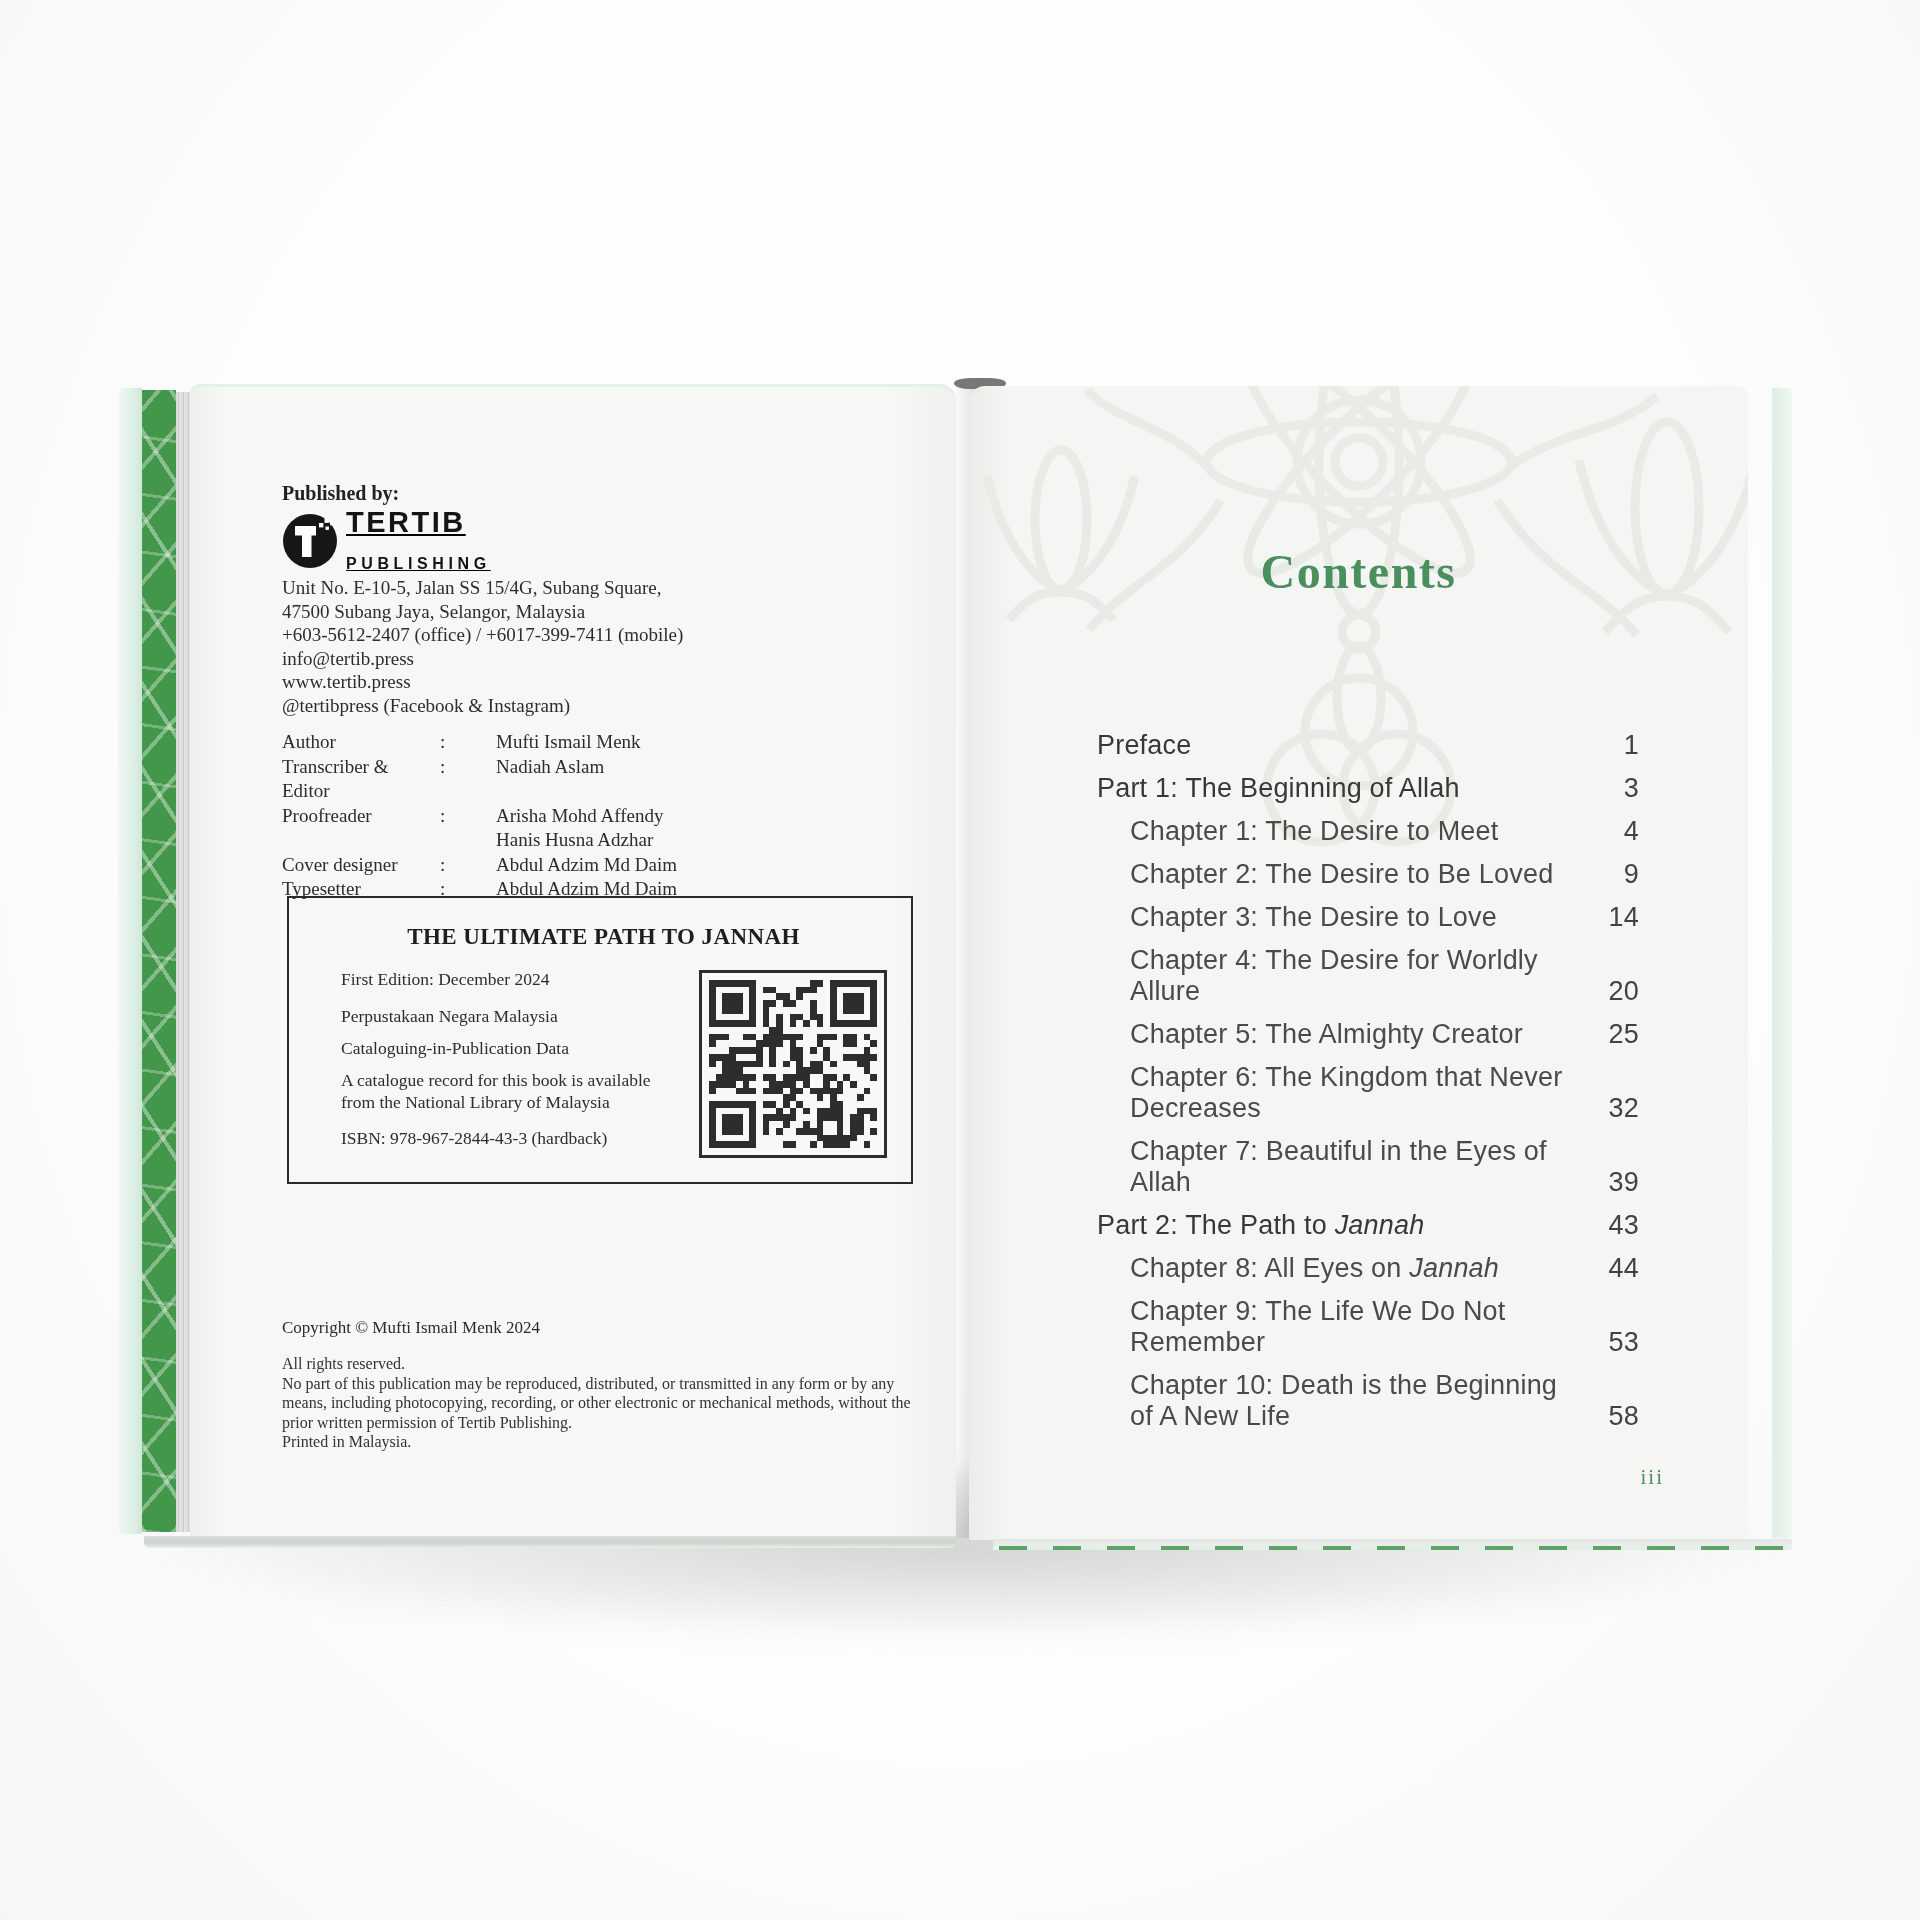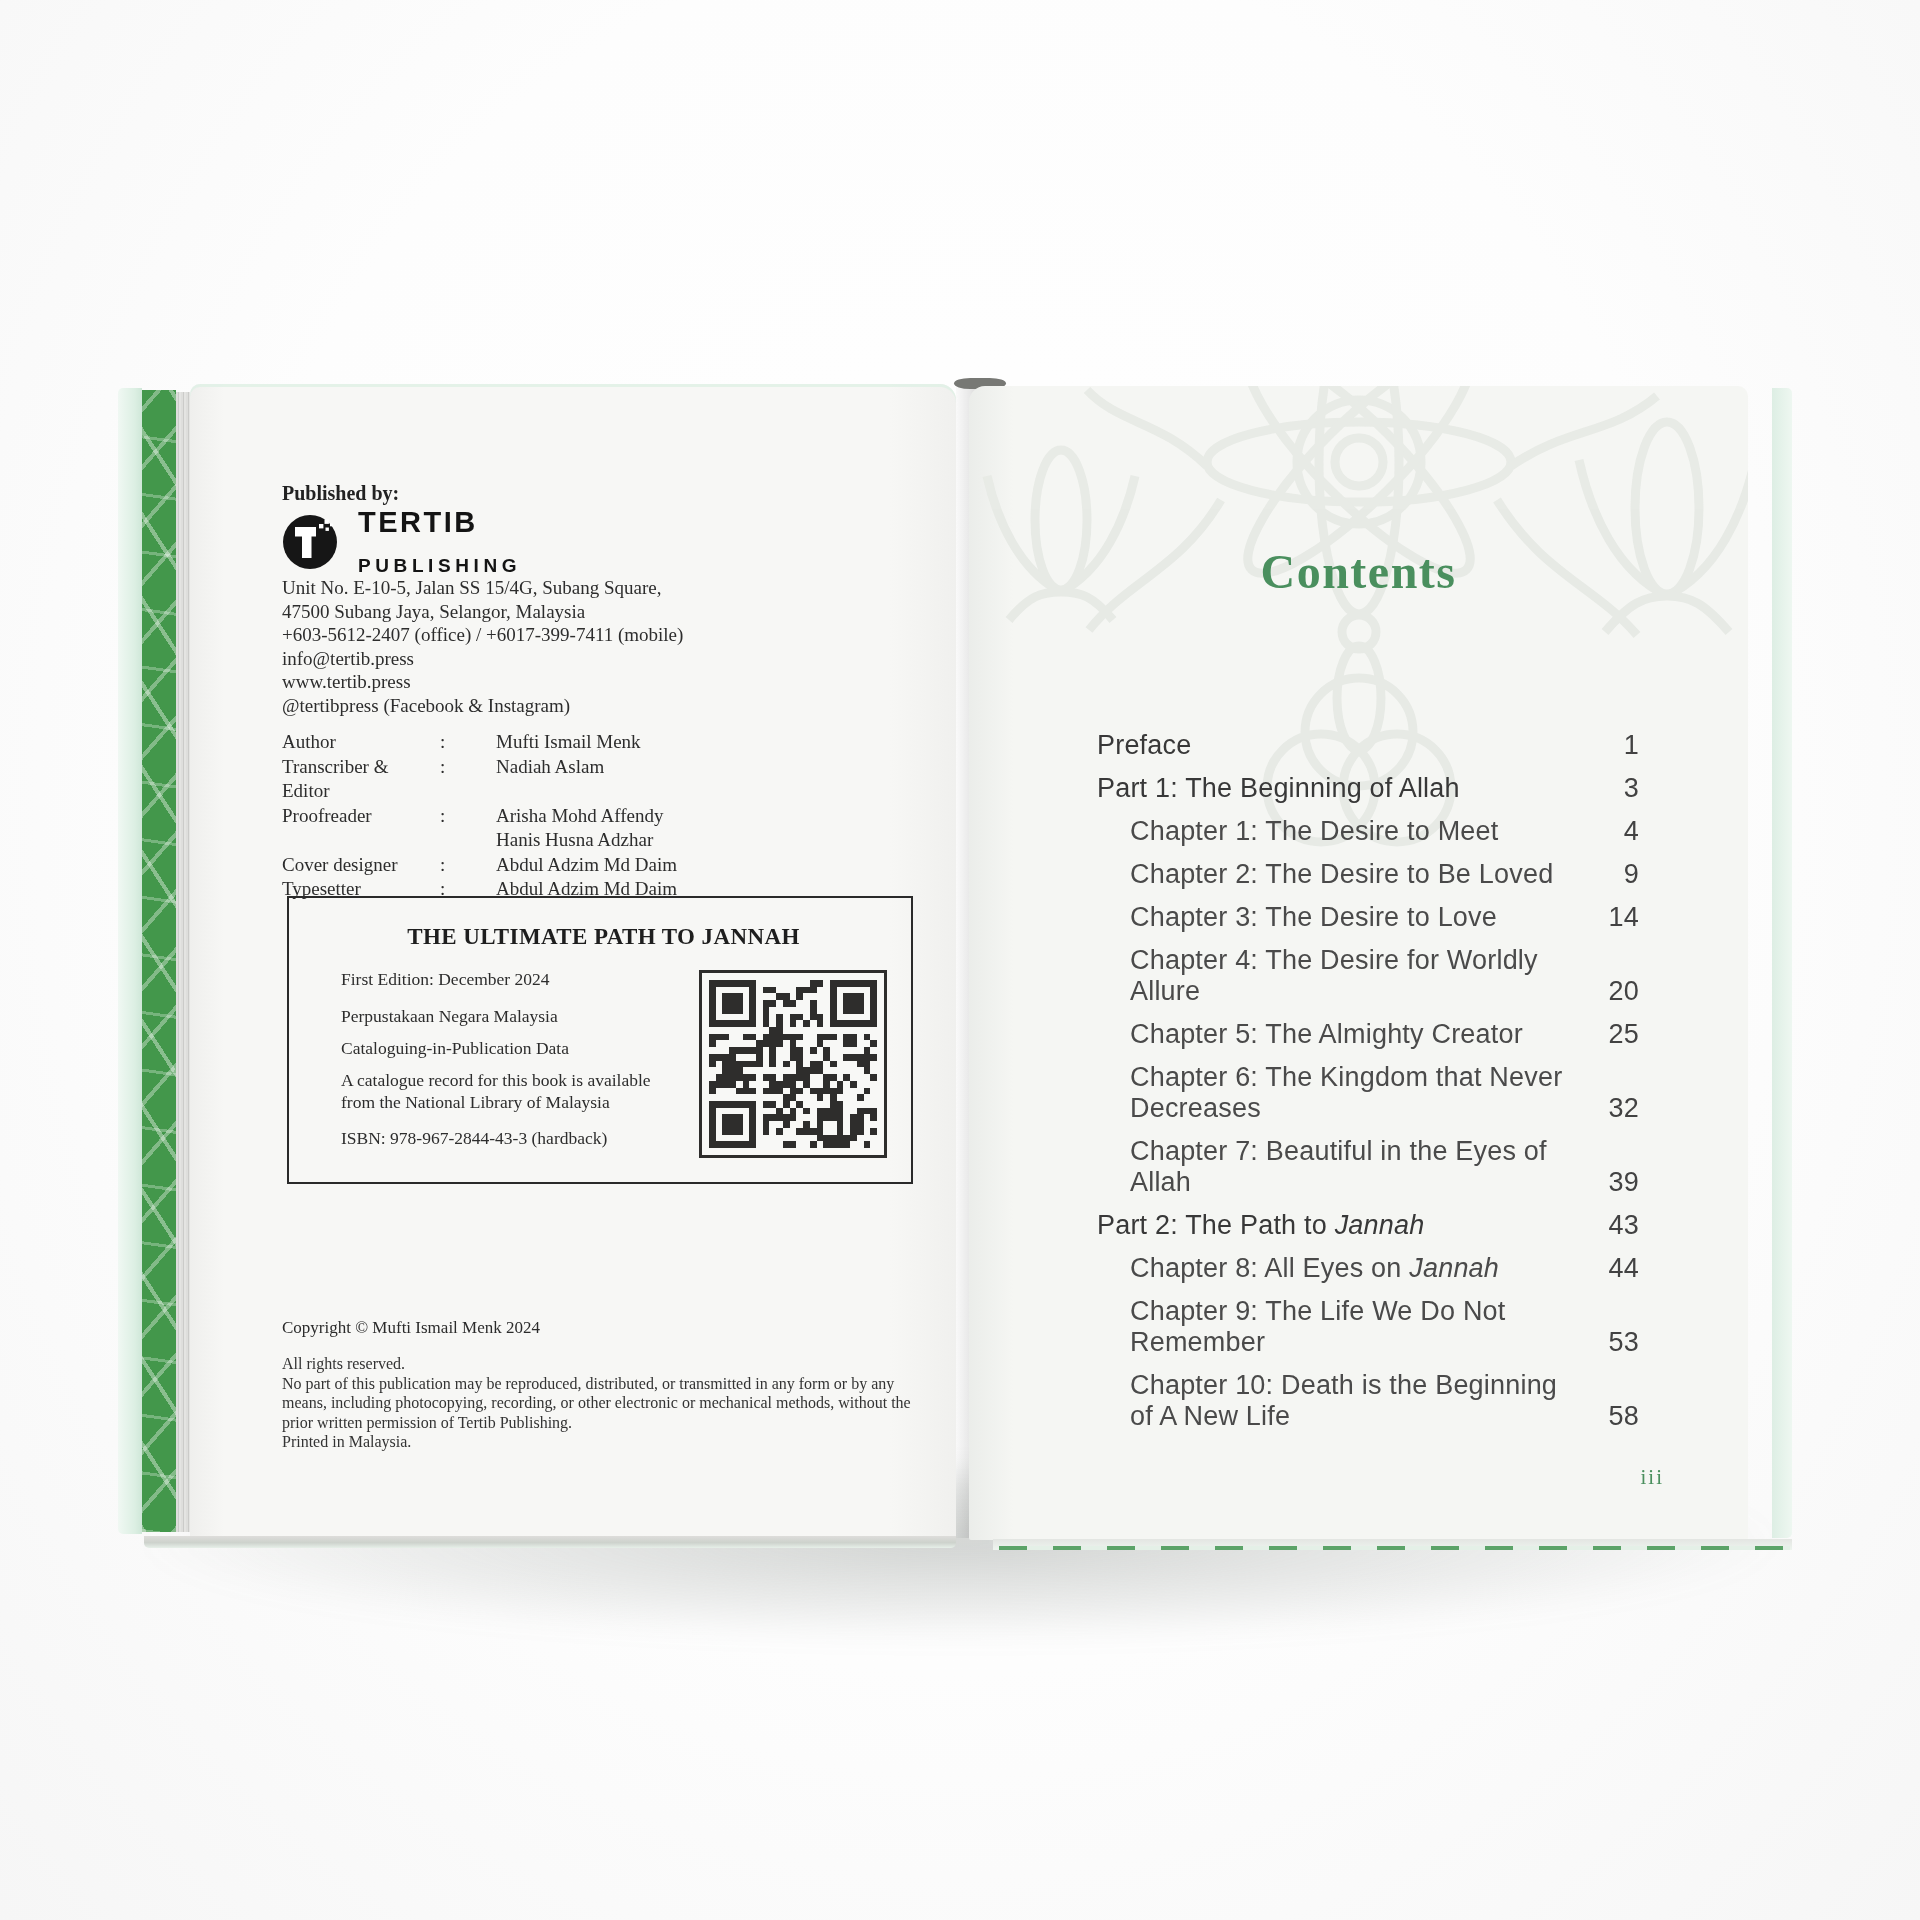--- a/index.html
+++ b/index.html
@@ -35,24 +35,24 @@
     background:linear-gradient(90deg,#ddeee4,#eef7f1);}
   .edge-under-left{position:absolute;left:26px;top:1174px;width:812px;height:12px;border-radius:0 0 5px 5px;
     background:linear-gradient(180deg,#dedddb,#cdd2cc 55%,#e7f0e9);}
   .edge-under-right{position:absolute;left:875px;top:1177px;width:799px;height:11px;
     background:linear-gradient(180deg,#e3e5e2,#eef5ef);}
   .edge-under-right::after{content:"";position:absolute;left:6px;right:2px;bottom:0;height:4px;
     background:repeating-linear-gradient(90deg,#5ba368 0 28px,#e4f0e7 28px 54px);}
 
   
   .pub-by{position:absolute;left:92px;top:98px;font-weight:bold;font-size:20px;color:#222;}
-  .logo-row{position:absolute;left:92px;top:124px;display:flex;align-items:center;gap:19px;}
+  .logo-row{position:absolute;left:92px;top:124px;display:flex;align-items:center;gap:7px;text-decoration:underline;}
   .logo-word{font-family:"Liberation Sans",sans-serif;color:#141414;line-height:1;}
   .logo-word .nm{font-size:29px;font-weight:bold;letter-spacing:2.5px;}
-  .logo-word .tg{font-size:19px;letter-spacing:4.6px;margin-top:19px;font-weight:600;}
+  .logo-word .tg{font-size:16px;letter-spacing:4.6px;margin-top:19px;font-weight:600;}
   .addr{position:absolute;left:92px;top:192px;font-size:19px;line-height:23.5px;color:#2d2d2d;}
   .credits{position:absolute;left:92px;top:346px;font-size:19px;color:#2d2d2d;}
   .credit-row{display:grid;grid-template-columns:158px 56px 1fr;line-height:24.5px;}
   .cat-box{position:absolute;left:97px;top:512px;width:622px;height:284px;border:2.5px solid #2a2a2a;}
   .box-title{position:absolute;left:0;right:0;top:26px;text-align:center;font-weight:bold;font-size:23px;
     letter-spacing:.4px;color:#1e1e1e;padding-left:7px;}
   .box-cols{position:absolute;left:44px;right:24px;top:70px;display:flex;justify-content:space-between;margin-left:8px;}
   .box-lines{width:336px;font-size:17.5px;line-height:22px;color:#2d2d2d;}
   .box-lines p{margin:0 0 10px;}
   .box-lines p:first-child{margin-bottom:15px;}

